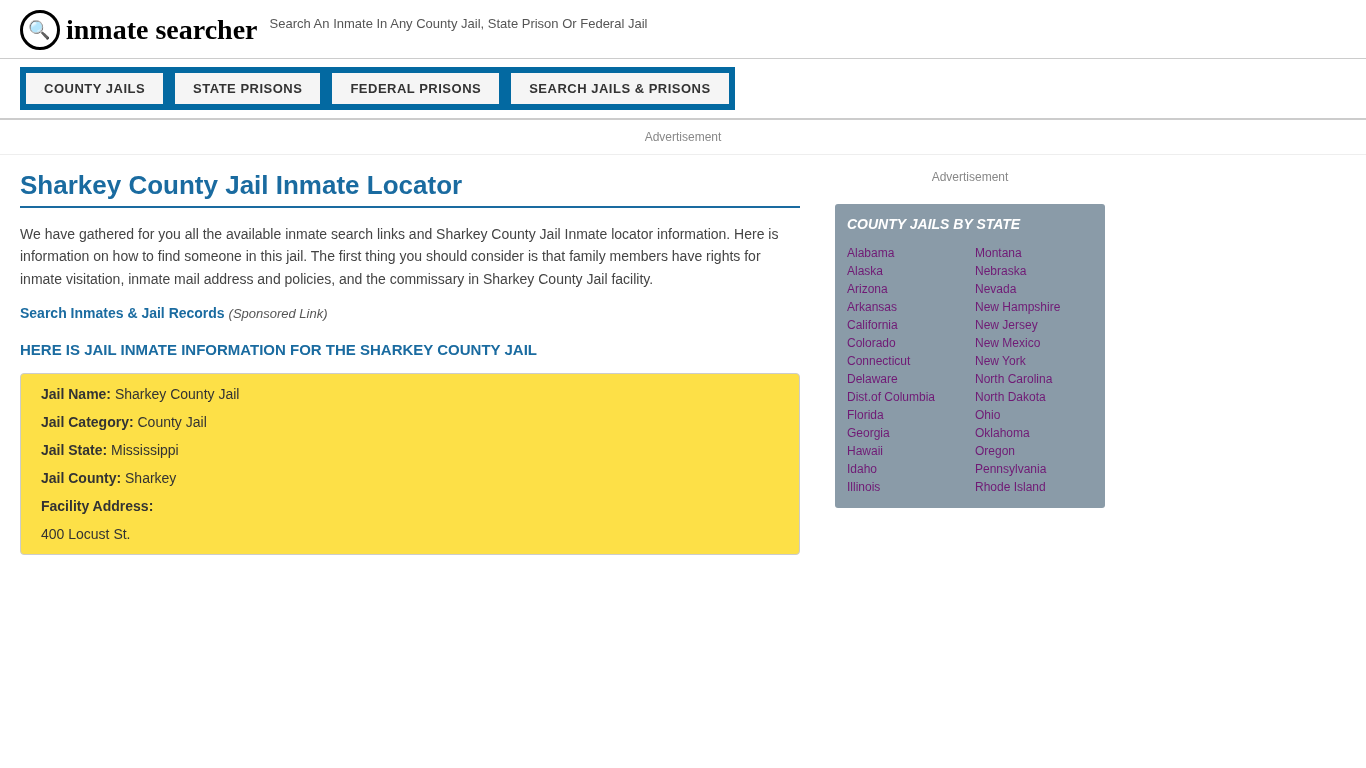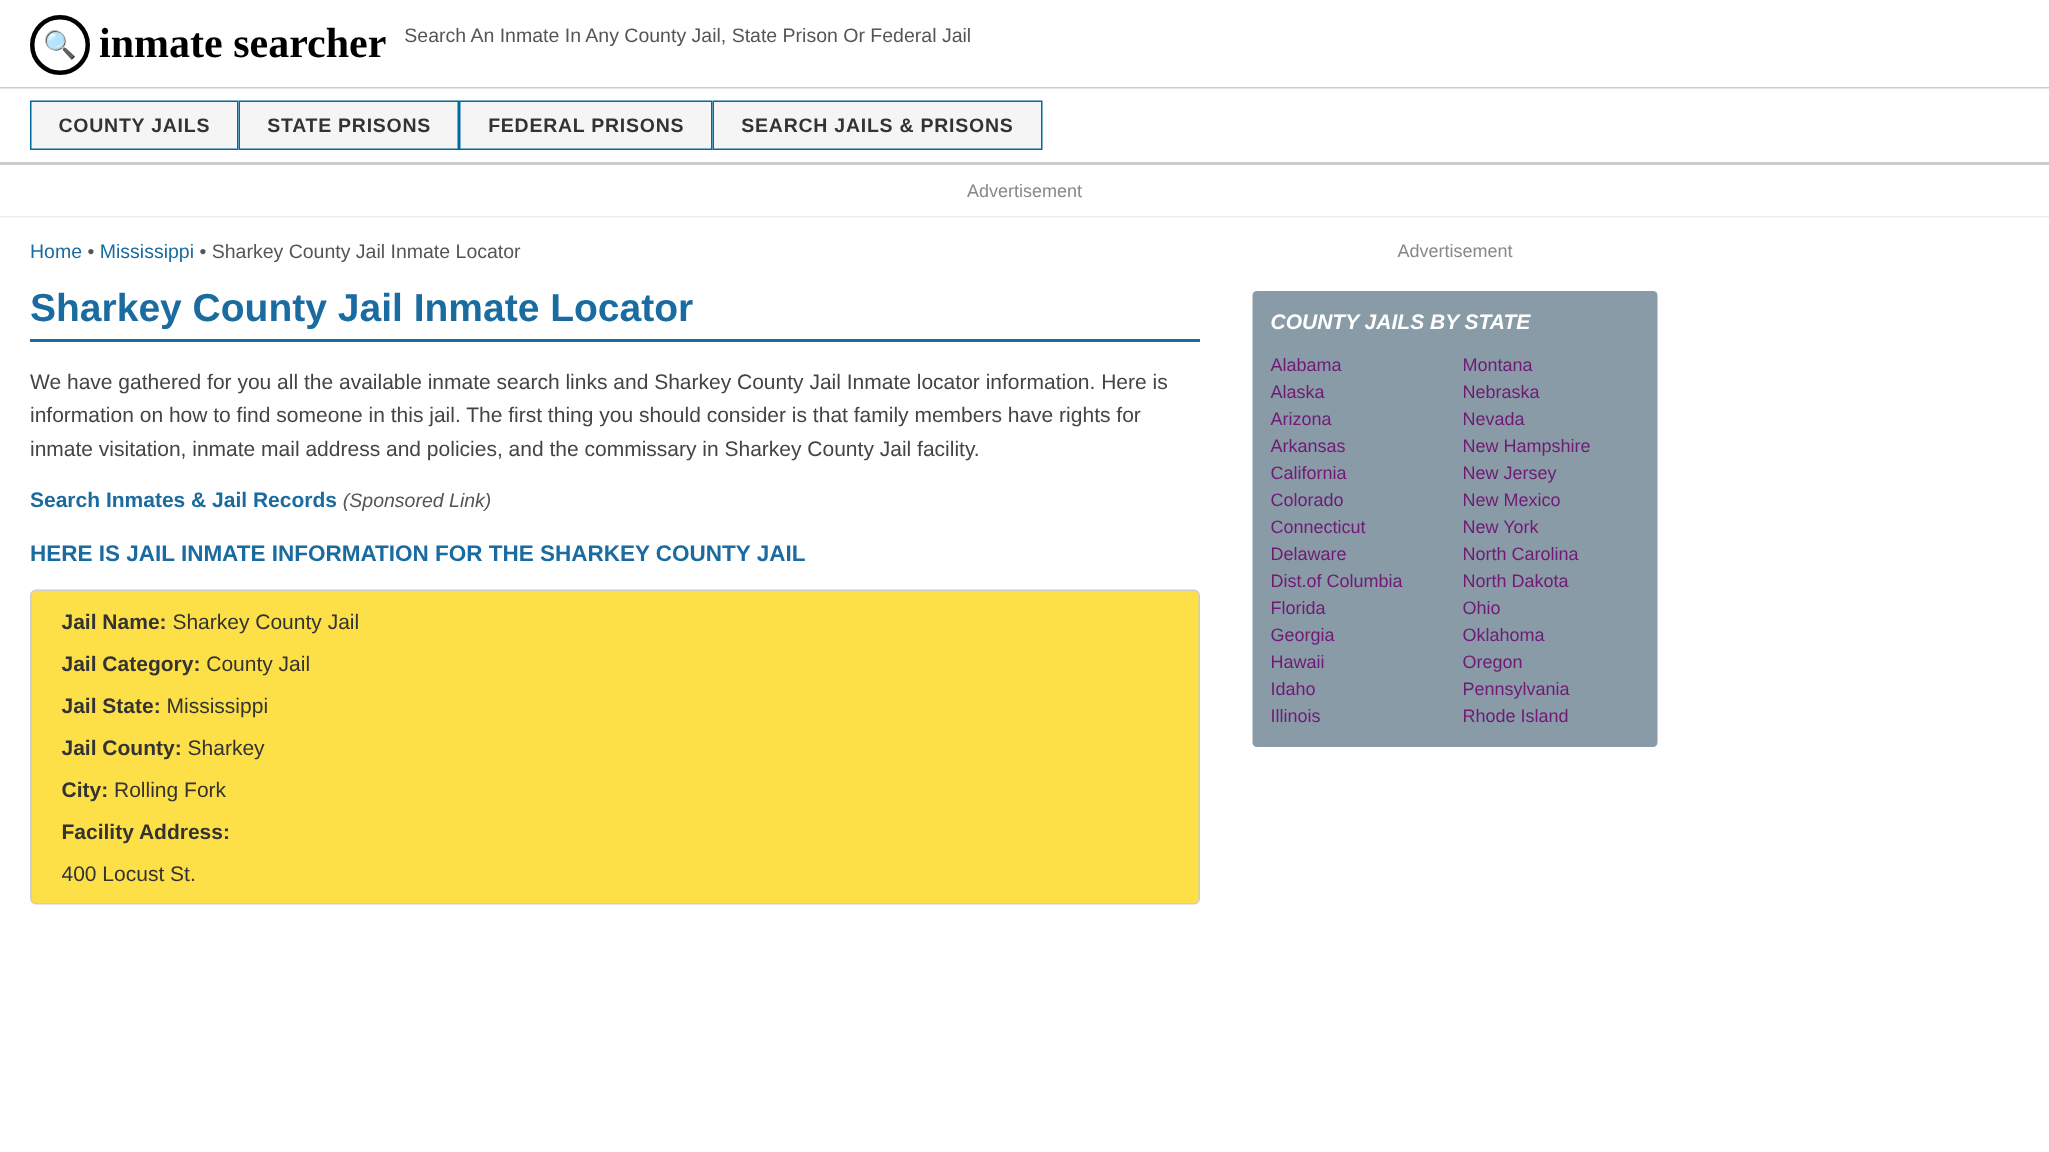--- a/index.html
+++ b/index.html
@@ -8,21 +8,21 @@
     
     #header { padding: 10px 20px 8px 20px; border-bottom: 1px solid #ccc; }
     #logo-area { display: flex; align-items: center; gap: 6px; }
     #logo-icon { width: 40px; height: 40px; border: 3px solid #000; border-radius: 50%; display: flex; align-items: center; justify-content: center; font-size: 18px; font-weight: bold; color: #000; background: #fff; }
     #tagline { font-size: 13px; color: #555; margin-top: 2px; margin-left: 12px; }
 
     
     #nav { padding: 8px 20px; border-bottom: 2px solid #ccc; }
     #nav-buttons { display: flex; gap: 0; }
     .nav-btn {
-      border: 1px solid #0369a1;
+      border: 6px solid #0369a1;
       background: #f5f5f5;
       padding: 8px 18px;
       font-size: 13px;
       font-weight: bold;
       color: #333;
       cursor: pointer;
       text-transform: uppercase;
       letter-spacing: 0.5px;
     }
 
@@ -88,27 +88,20 @@
     <button class="nav-btn">SEARCH JAILS &amp; PRISONS</button>
   </div>
 </div>
 
 <div id="ad-banner">Advertisement</div>
 
 <div id="main-layout">
 
   <div id="content-area">
 
-    <div id="breadcrumb">
-      <a href="#">Home</a>
-      <span> • </span>
-      <a href="#">Mississippi</a>
-      <span> • </span>
-      <span>Sharkey County Jail Inmate Locator</span>
-    </div>
 
     <h1 id="page-title">Sharkey County Jail Inmate Locator</h1>
 
     <p id="description">We have gathered for you all the available inmate search links and Sharkey County Jail Inmate locator information. Here is information on how to find someone in this jail. The first thing you should consider is that family members have rights for inmate visitation, inmate mail address and policies, and the commissary in Sharkey County Jail facility.</p>
 
     <div id="sponsored-link">
       <a href="#">Search Inmates &amp; Jail Records</a>
       <span id="sponsored-text"> </span><span style="color:#555; font-style:italic; font-size:13px;">(Sponsored Link)</span>
     </div>
 
@@ -123,24 +116,20 @@
         <span class="info-label">Jail Category:</span>
         <span class="info-value"> <span>County Jail</span></span>
       </span>
       <span class="info-row">
         <span class="info-label">Jail State:</span>
         <span class="info-value"> <span>Mississippi</span></span>
       </span>
       <span class="info-row">
         <span class="info-label">Jail County:</span>
         <span class="info-value"> <span>Sharkey</span></span>
-      </span>
-      <span class="info-row">
-        <span class="info-label">City:</span>
-        <span class="info-value"> <span>Rolling Fork</span></span>
       </span>
       <span class="info-row">
         <span class="info-label">Facility Address:</span>
       </span>
       <span class="info-row">
         <span class="info-value">400 Locust St.</span>
       </span>
     </div>
 
   </div>

